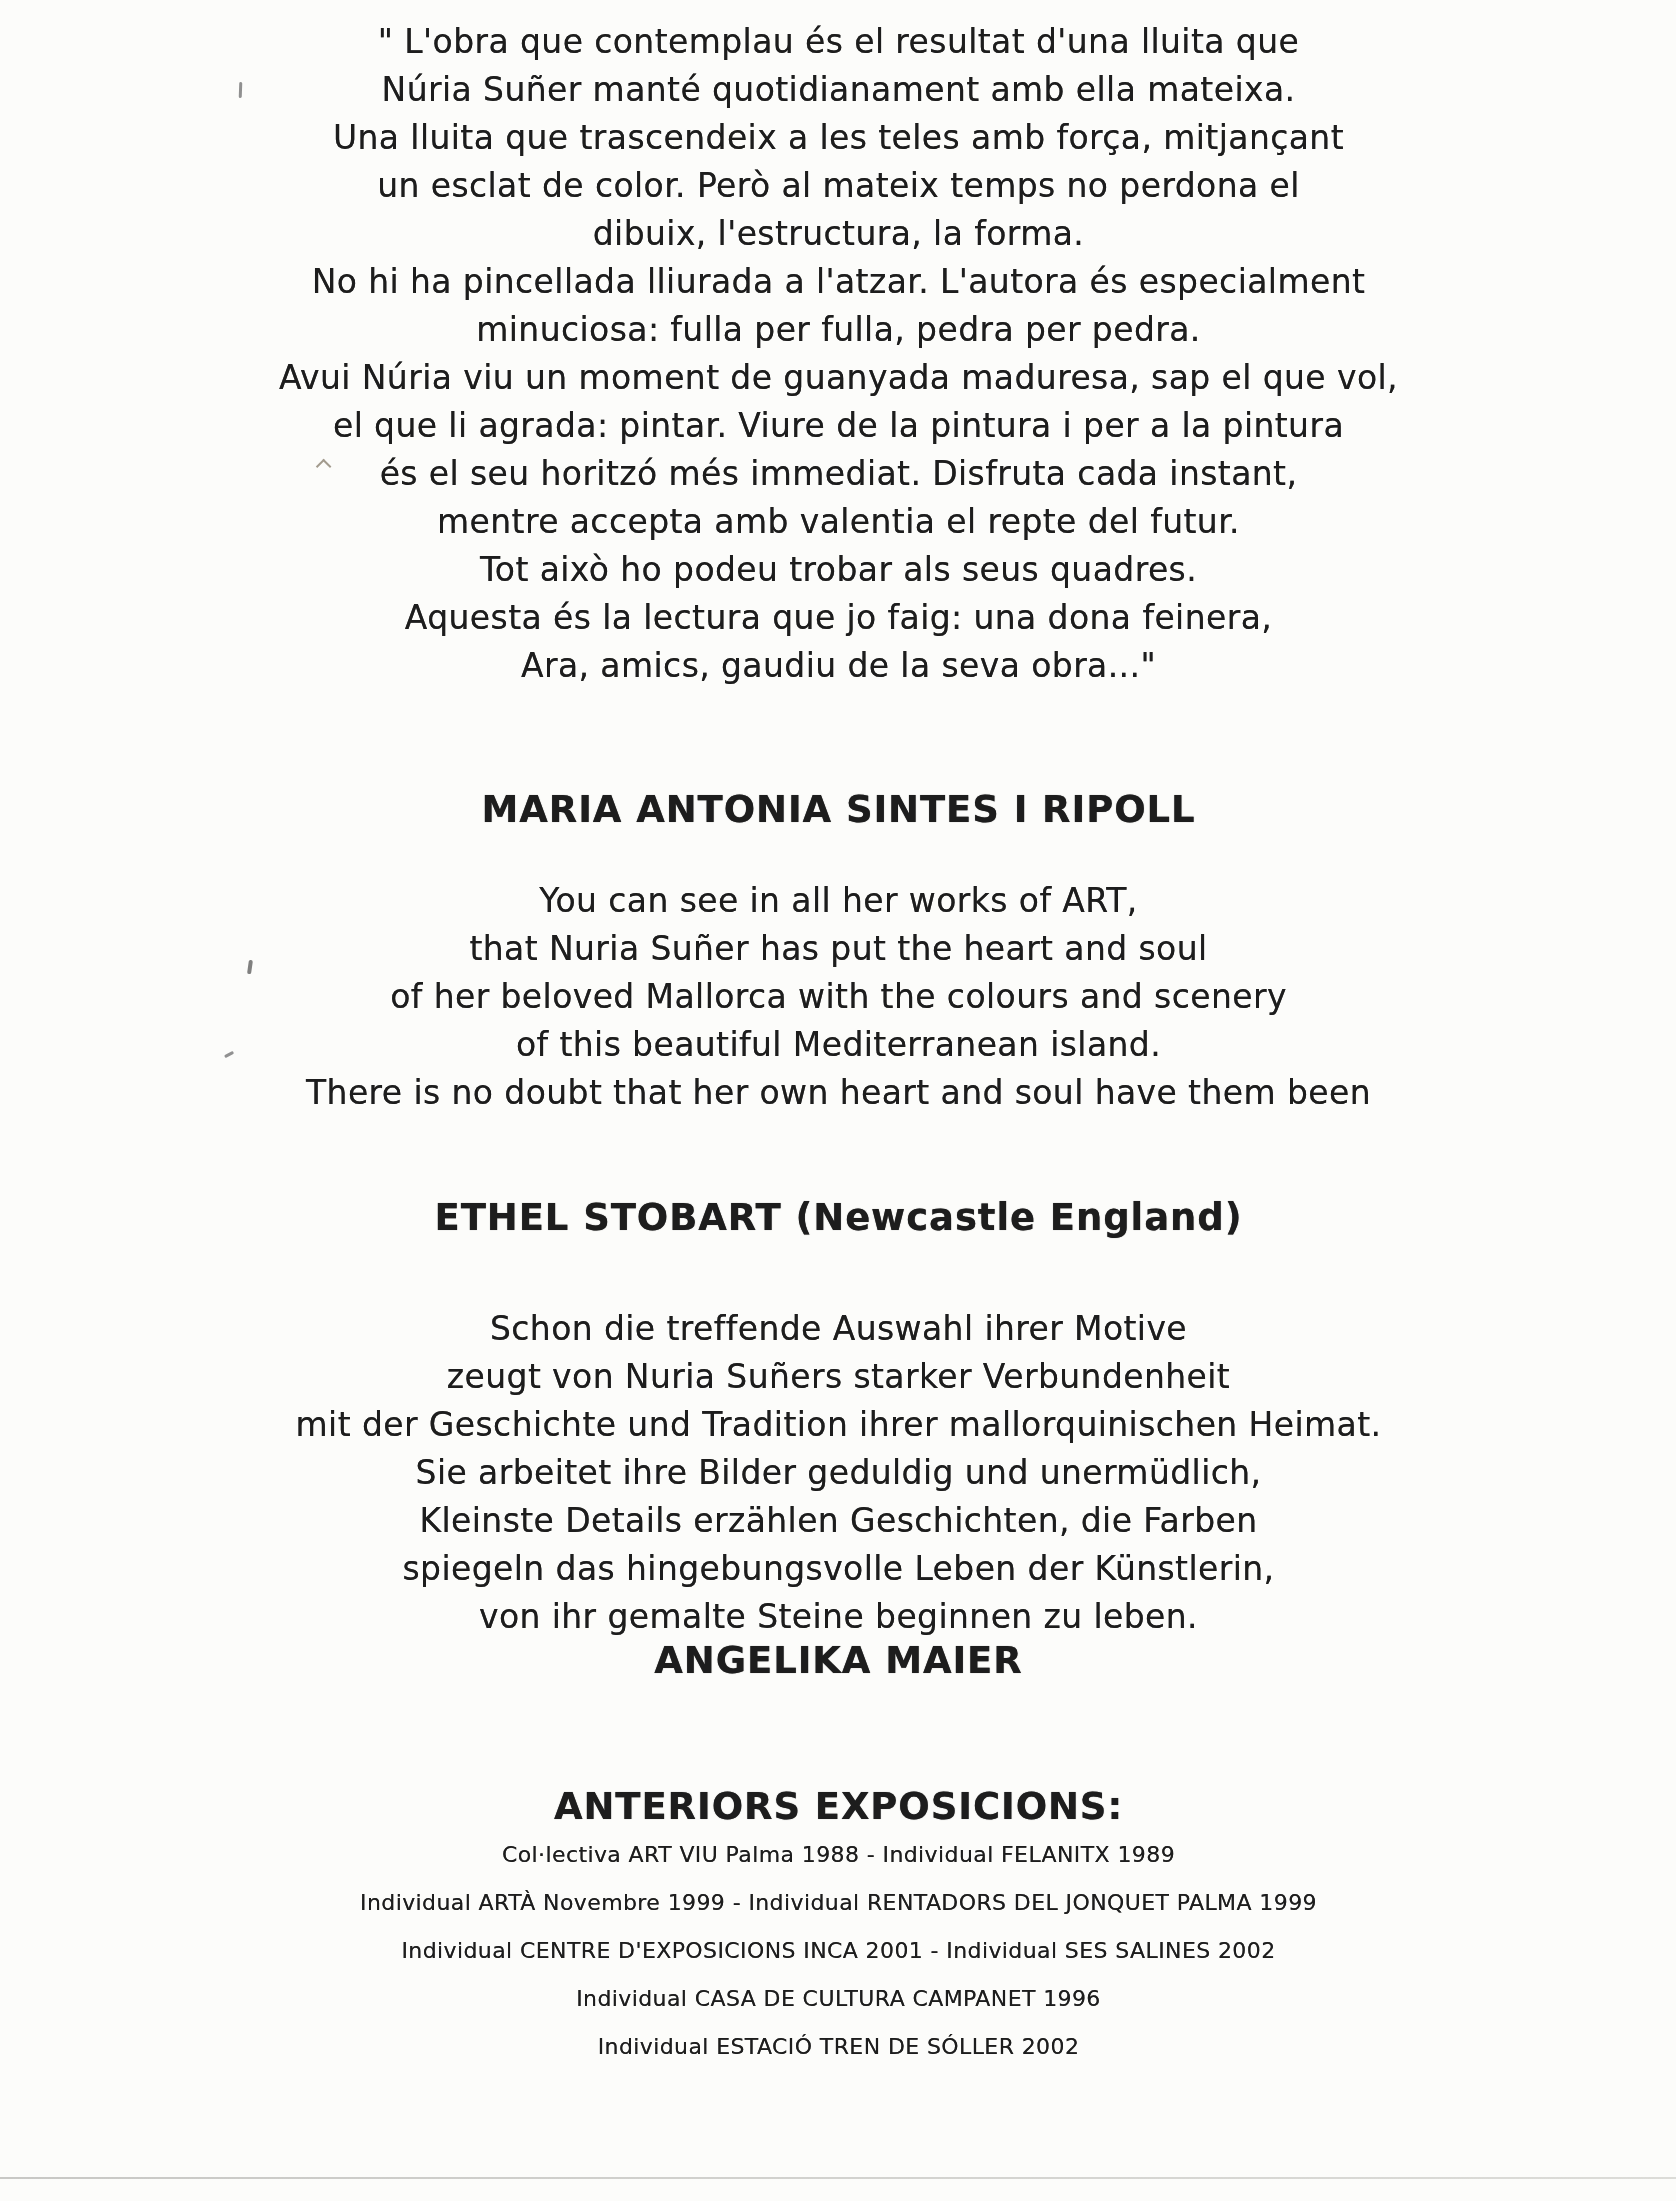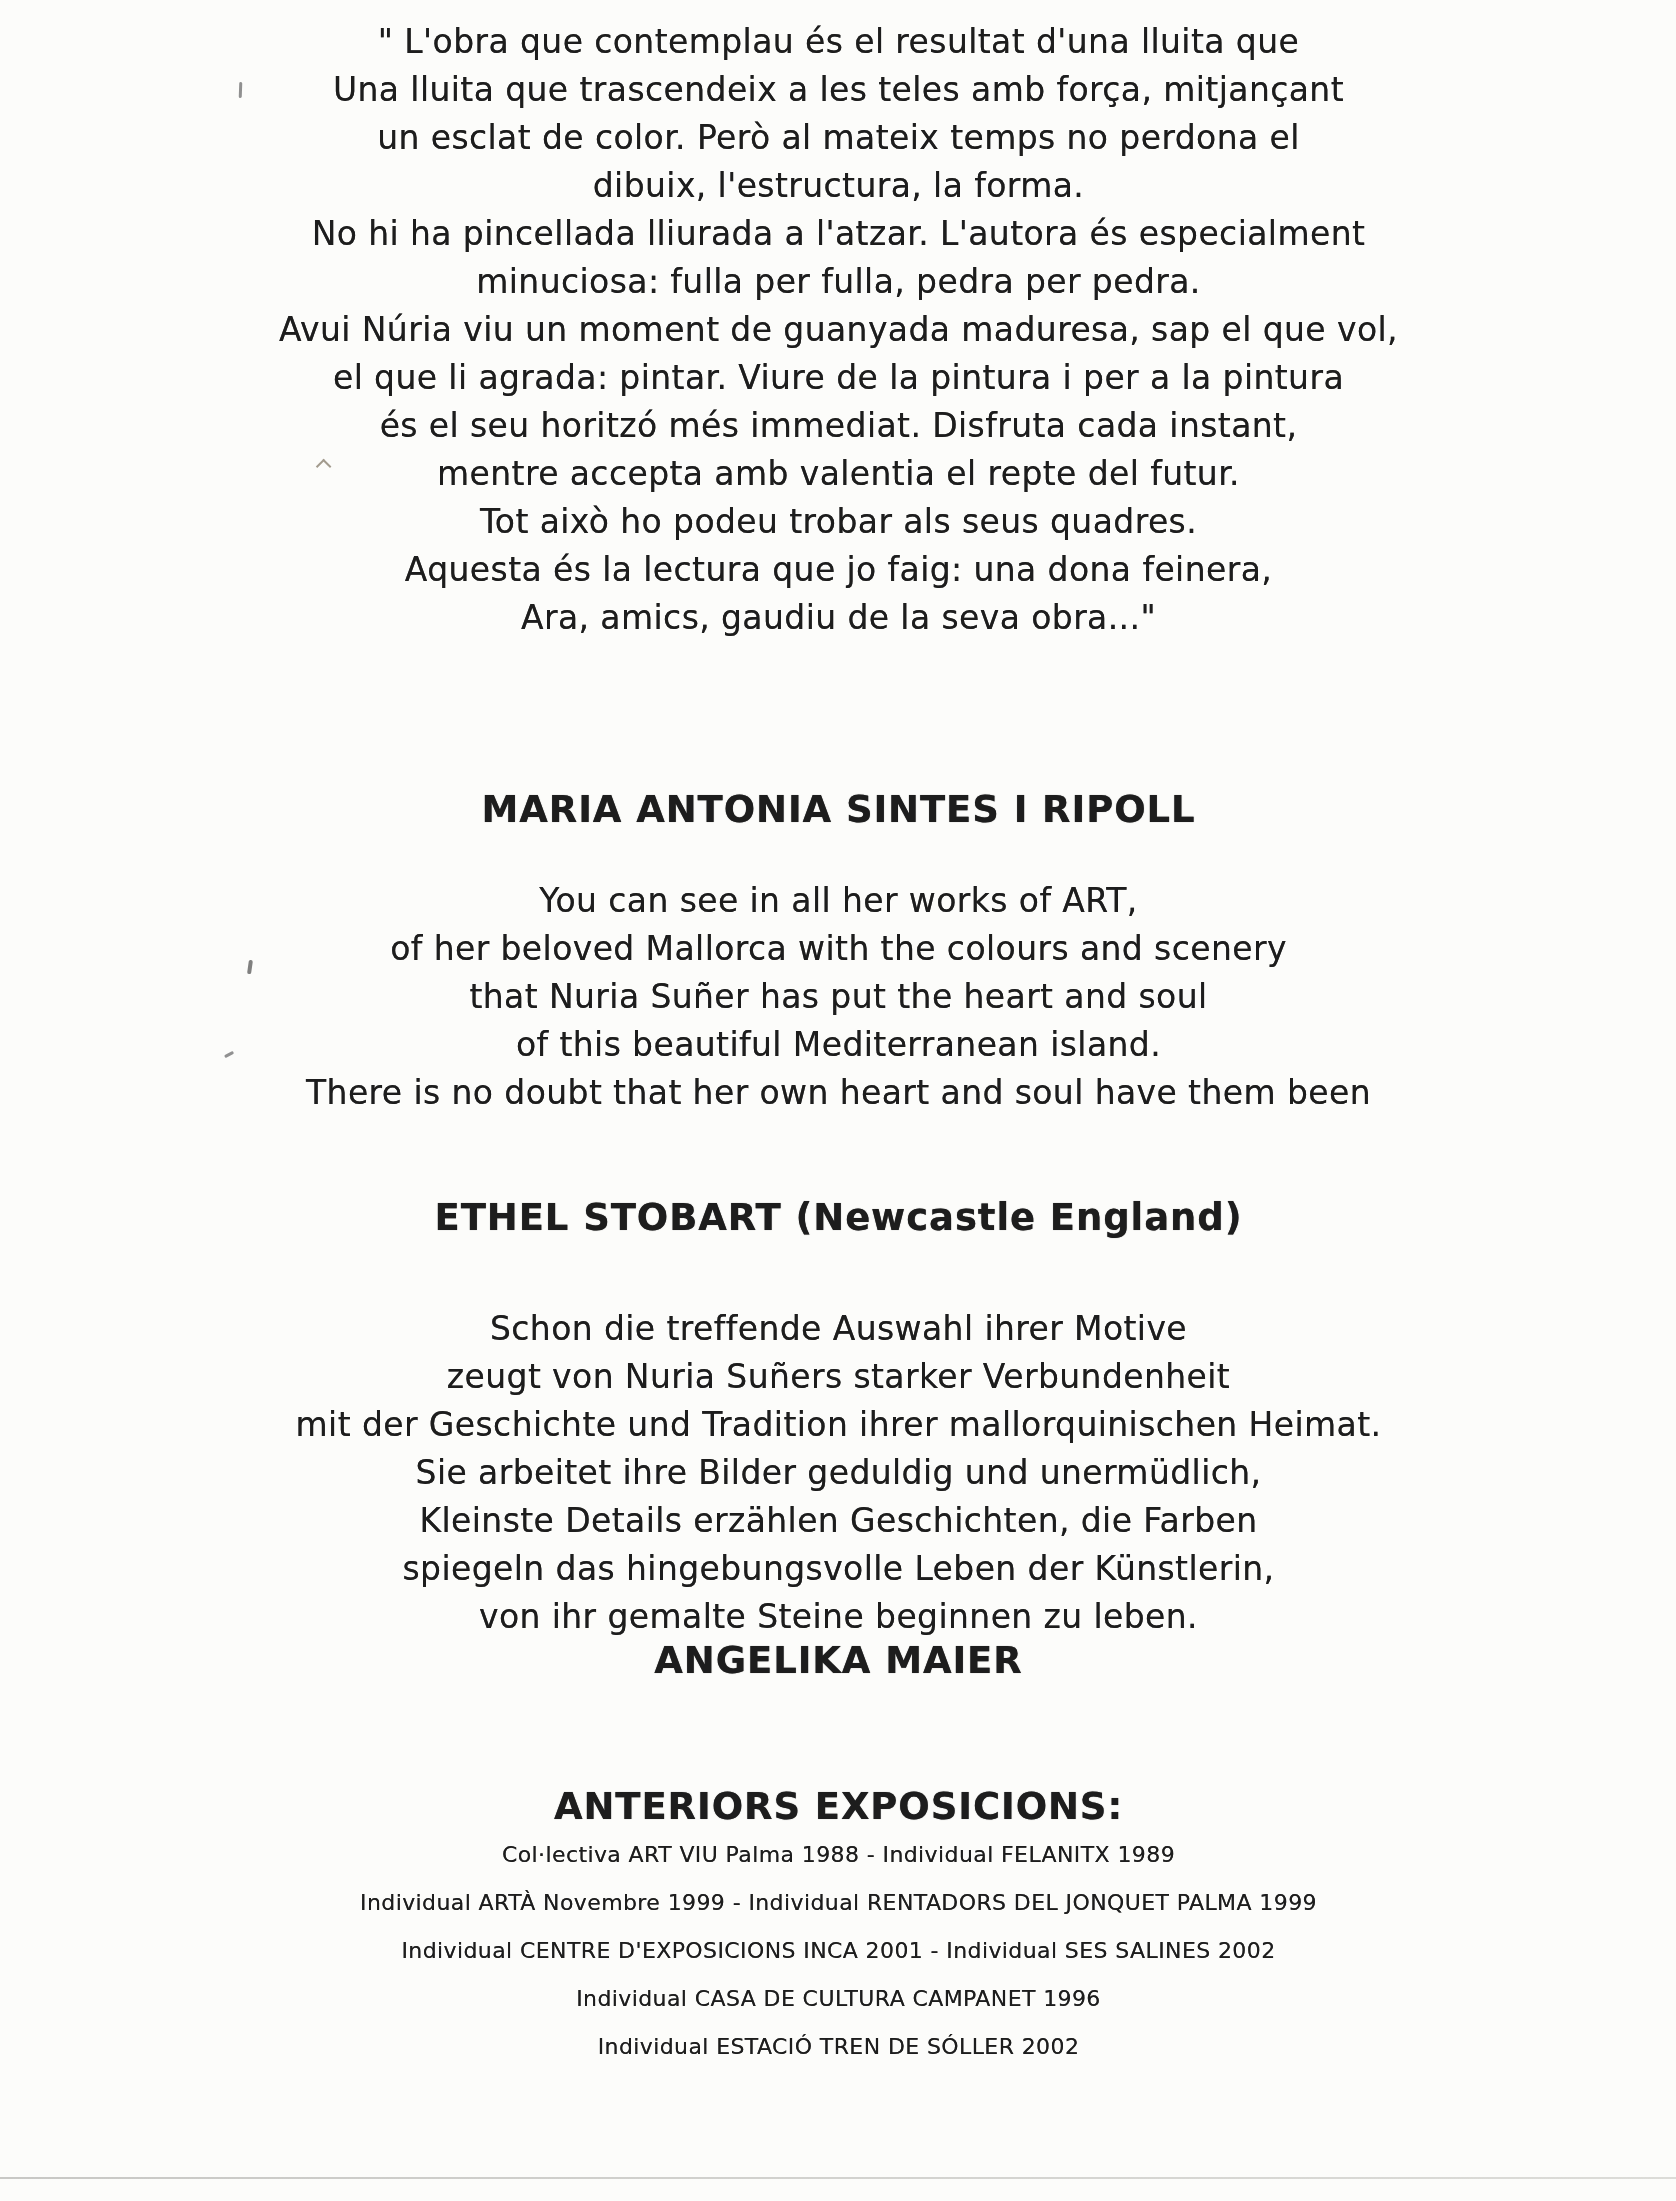--- a/index.html
+++ b/index.html
@@ -94,40 +94,41 @@
     background: linear-gradient(to right, #c8c8c5, #dcdcd8);
   }
 </style>
 </head>
 <body>
 
 <div class="page">
 
   <section class="block quote quote-ca">
     <div class="line">" L'obra que contemplau és el resultat d'una lluita que</div>
+    <div class="line">Núria Suñer manté quotidianament amb ella mateixa.</div>
     <div class="line">Una lluita que trascendeix a les teles amb força, mitjançant</div>
     <div class="line">un esclat de color. Però al mateix temps no perdona el</div>
     <div class="line">dibuix, l'estructura, la forma.</div>
     <div class="line">No hi ha pincellada lliurada a l'atzar. L'autora és especialment</div>
     <div class="line">minuciosa: fulla per fulla, pedra per pedra.</div>
     <div class="line">Avui Núria viu un moment de guanyada maduresa, sap el que vol,</div>
     <div class="line">el que li agrada: pintar. Viure de la pintura i per a la pintura</div>
     <div class="line">és el seu horitzó més immediat. Disfruta cada instant,</div>
     <div class="line">mentre accepta amb valentia el repte del futur.</div>
     <div class="line">Tot això ho podeu trobar als seus quadres.</div>
     <div class="line">Aquesta és la lectura que jo faig: una dona feinera,</div>
     <div class="line">Ara, amics, gaudiu de la seva obra..."</div>
   </section>
 
   <h2 class="block author-heading author-ca">MARIA ANTONIA SINTES I RIPOLL</h2>
 
   <section class="block quote quote-en">
     <div class="line">You can see in all her works of ART,</div>
+    <div class="line">that Nuria Suñer has put the heart and soul</div>
     <div class="line">of her beloved Mallorca with the colours and scenery</div>
-    <div class="line">that Nuria Suñer has put the heart and soul</div>
     <div class="line">of this beautiful Mediterranean island.</div>
     <div class="line">There is no doubt that her own heart and soul have them been</div>
   </section>
 
   <h2 class="block author-heading author-en">ETHEL STOBART (Newcastle England)</h2>
 
   <section class="block quote quote-de">
     <div class="line">Schon die treffende Auswahl ihrer Motive</div>
     <div class="line">zeugt von Nuria Suñers starker Verbundenheit</div>
     <div class="line">mit der Geschichte und Tradition ihrer mallorquinischen Heimat.</div>

